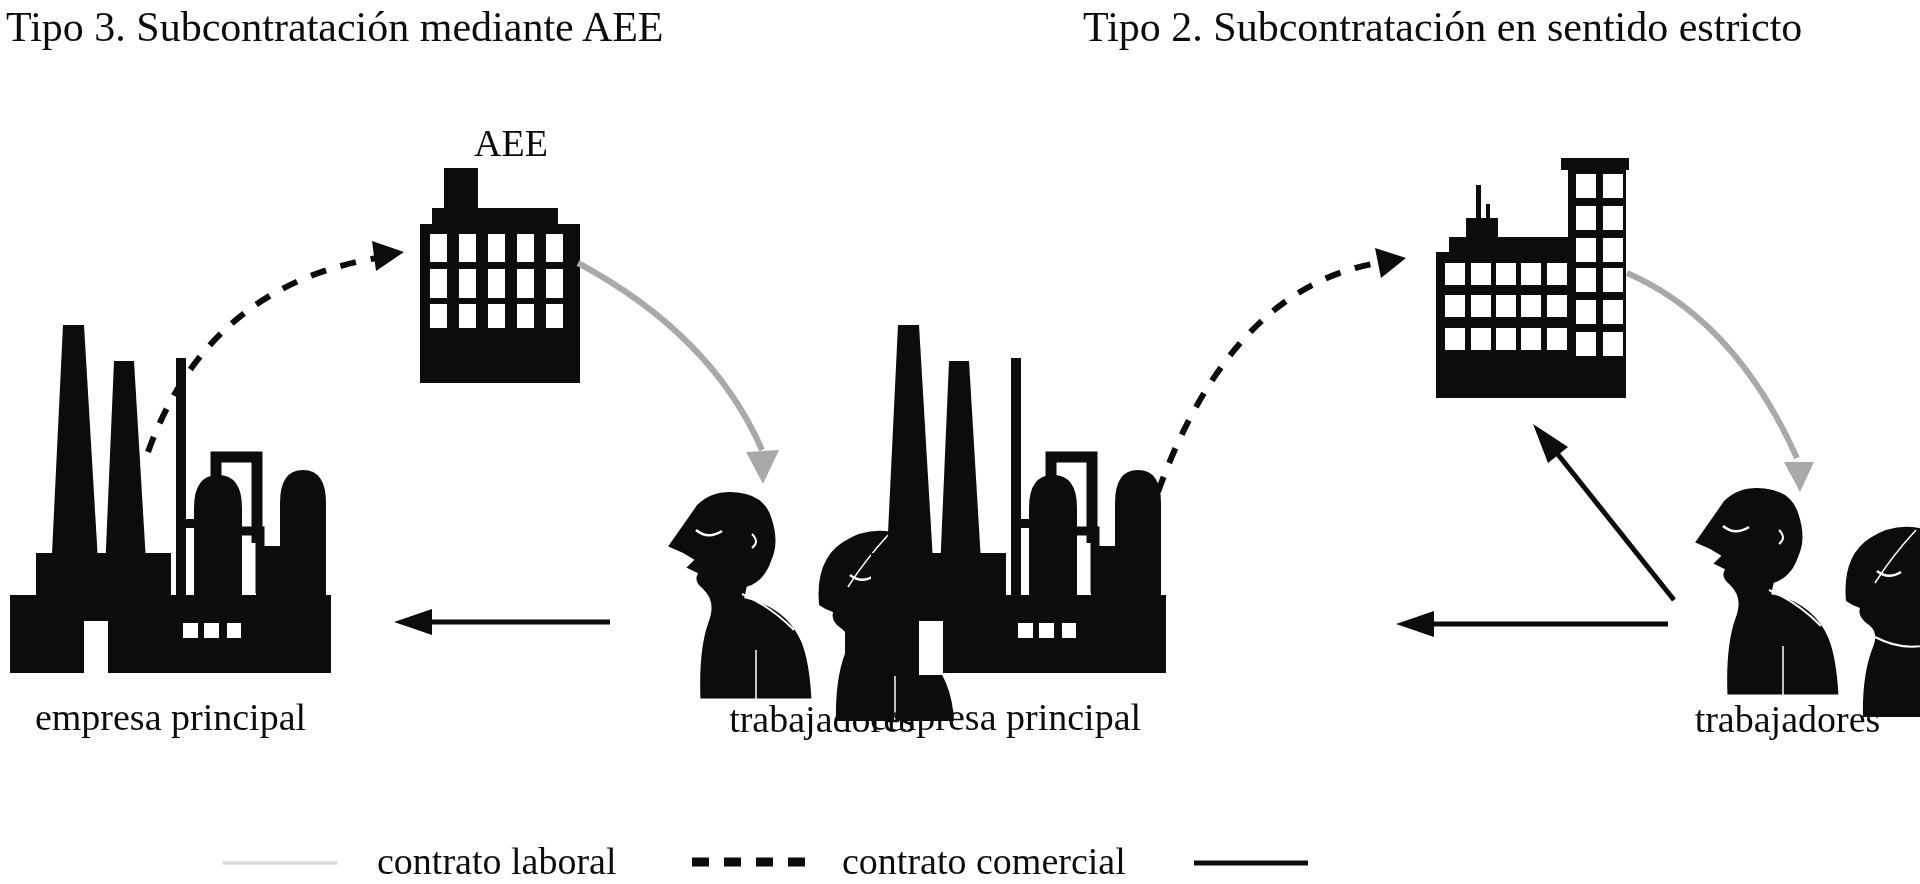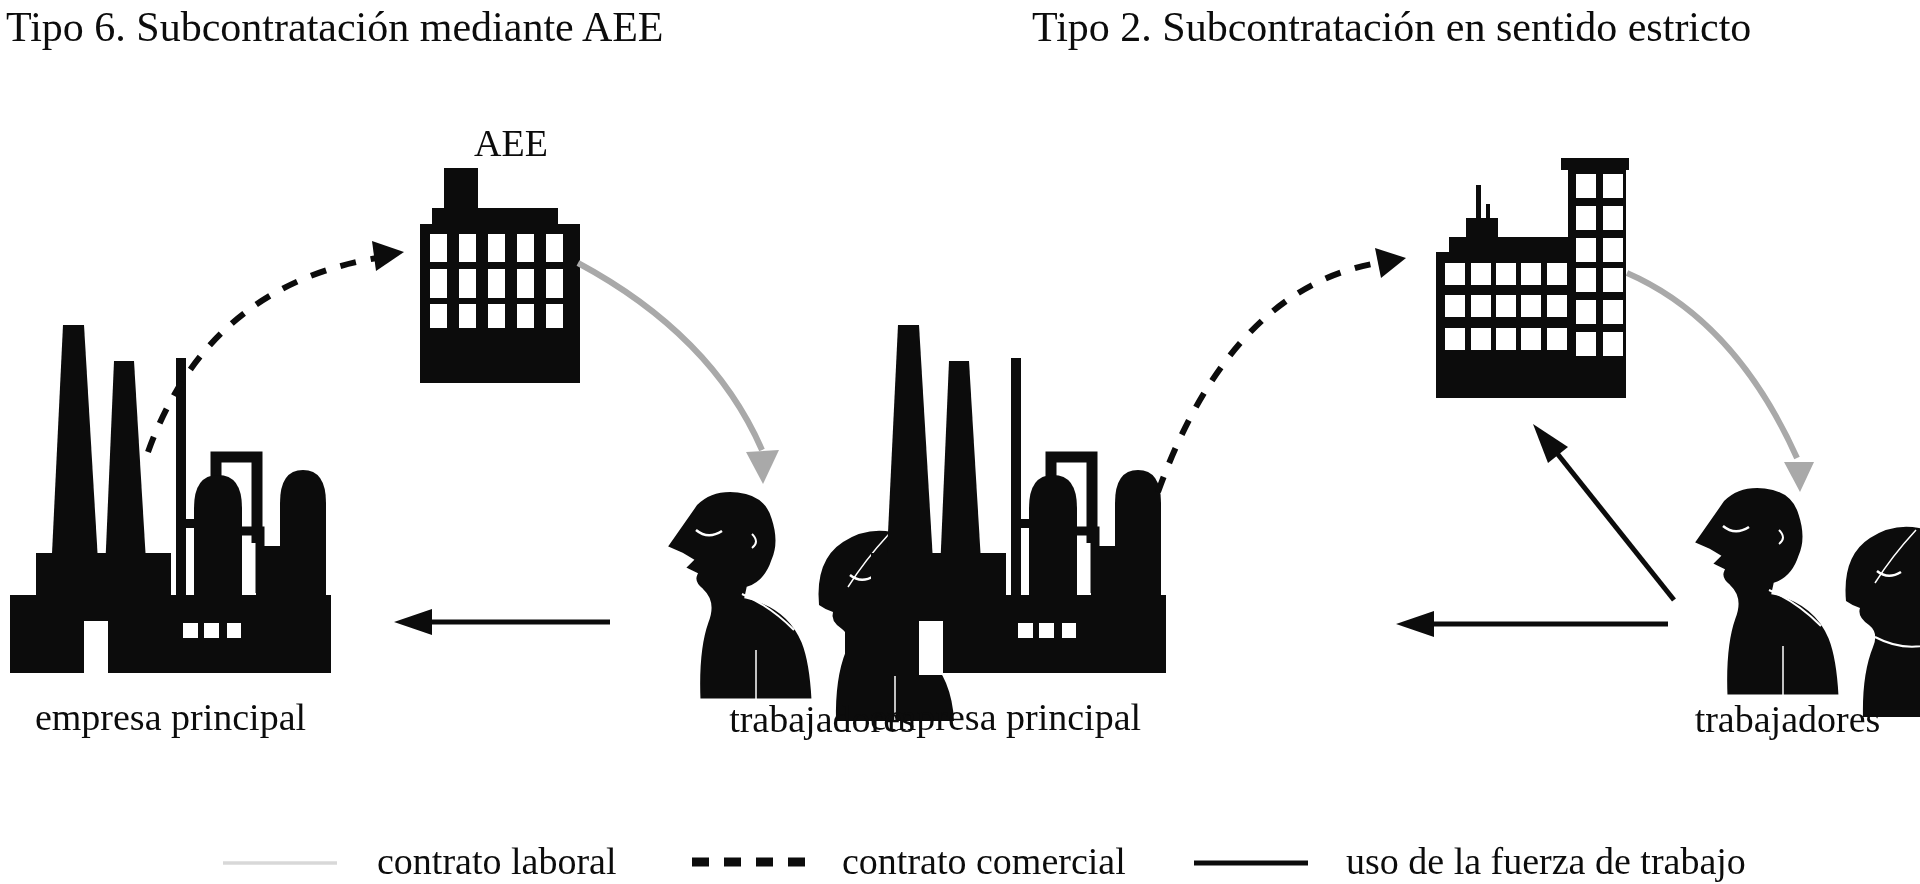--- a/index.html
+++ b/index.html
@@ -62,22 +62,22 @@
         <path class="s-white" d="M243,186 L243,230" fill="none" stroke-width="1.5"></path>
         <path class="f-ink s-white" stroke-width="3" d="M14,57 L44,14 Q60,-2 86,1 Q114,4 121,28 Q129,52 121,70 Q114,92 96,98 L94,107 Q136,116 151,152 Q159,172 161,210 L47,210 Q45,160 55,132 Q63,112 50,100 Q40,92 44,84 L32,78 L40,70 L30,64 Z"></path>
         <path class="s-white" d="M44,40 Q56,50 70,41" fill="none" stroke-width="2.5"></path>
         <path class="s-white" d="M100,44 Q108,52 100,58" fill="none" stroke-width="2"></path>
         <path class="s-white" d="M90,104 Q118,116 142,140" fill="none" stroke-width="2"></path>
         <path class="s-white" d="M104,160 L104,210" fill="none" stroke-width="1.5"></path>
       </g>
     </defs>
   </svg>
 
-  <div class="abs title" style="left:6px;top:4px;">Tipo 6. Subcontratación mediante AEE</div>
-  <div class="abs title" style="left:1032px;top:4px;text-align:right;">Tipo 2. Subcontratación en sentido estricto</div>
+  <div class="abs title" style="left:6px;top:4px;">Tipo 3. Subcontratación mediante AEE</div>
+  <div class="abs title" style="left:1083px;top:4px;text-align:right;">Tipo 2. Subcontratación en sentido estricto</div>
 
   <div class="abs lbl" style="left:431px;top:124px;width:160px;">AEE</div>
 
   <svg class="abs" style="left:420px;top:168px;" width="160" height="215" viewBox="0 0 160 215">
     <rect class="f-ink" x="24" y="0" width="34" height="42"></rect>
     <rect class="f-ink" x="12" y="40" width="126" height="16"></rect>
     <rect class="f-ink" x="0" y="56" width="160" height="159"></rect>
     <g class="f-white">
       <rect x="10" y="66" width="17" height="28"></rect>
         <rect x="39" y="66" width="17" height="28"></rect>
@@ -202,16 +202,15 @@
       <line x1="0" y1="4" x2="114" y2="4" stroke="var(--legend-gray)" stroke-width="3.5"></line>
     </svg>
     <div class="abs legend-lbl" style="left:377px;top:2px;">contrato laboral</div>
     <svg class="abs" style="left:690px;top:16px;" width="118" height="12" viewBox="0 0 118 12">
       <line class="s-ink" x1="2" y1="6" x2="118" y2="6" stroke-width="9" stroke-dasharray="17 15"></line>
     </svg>
     <div class="abs legend-lbl" style="left:842px;top:2px;">contrato comercial</div>
     <svg class="abs" style="left:1194px;top:18px;" width="114" height="10" viewBox="0 0 114 10">
       <line class="s-ink" x1="0" y1="5" x2="114" y2="5" stroke-width="5"></line>
     </svg>
-    <div class="abs legend-lbl" style="left:1346px;top:2px;">uso de la fuerza de trabajo</div>
   </div>
 
 </div>
 
 </body></html>

